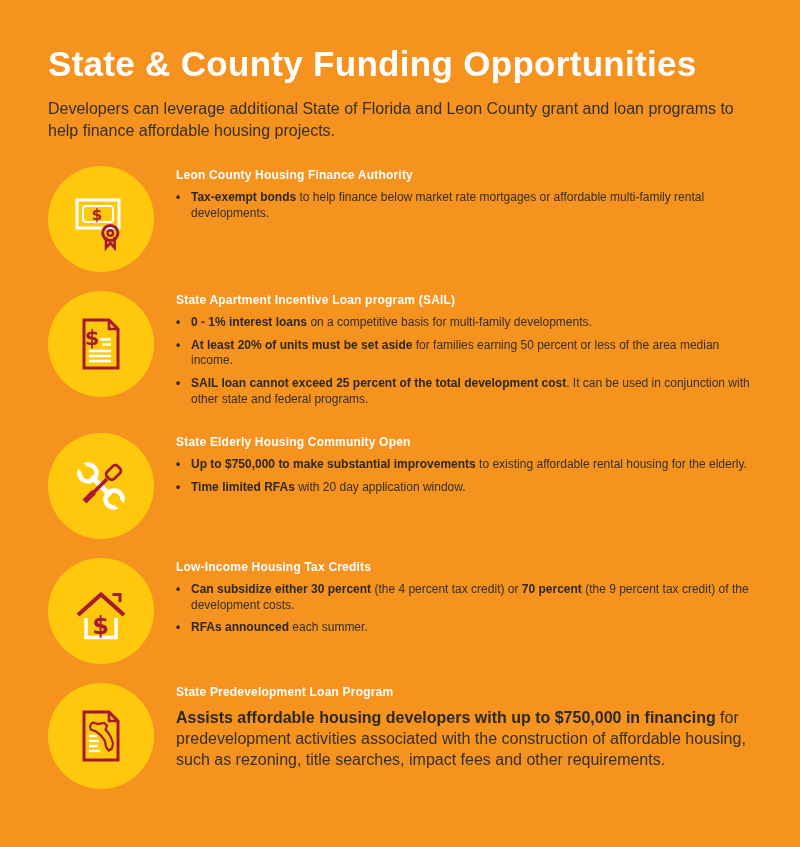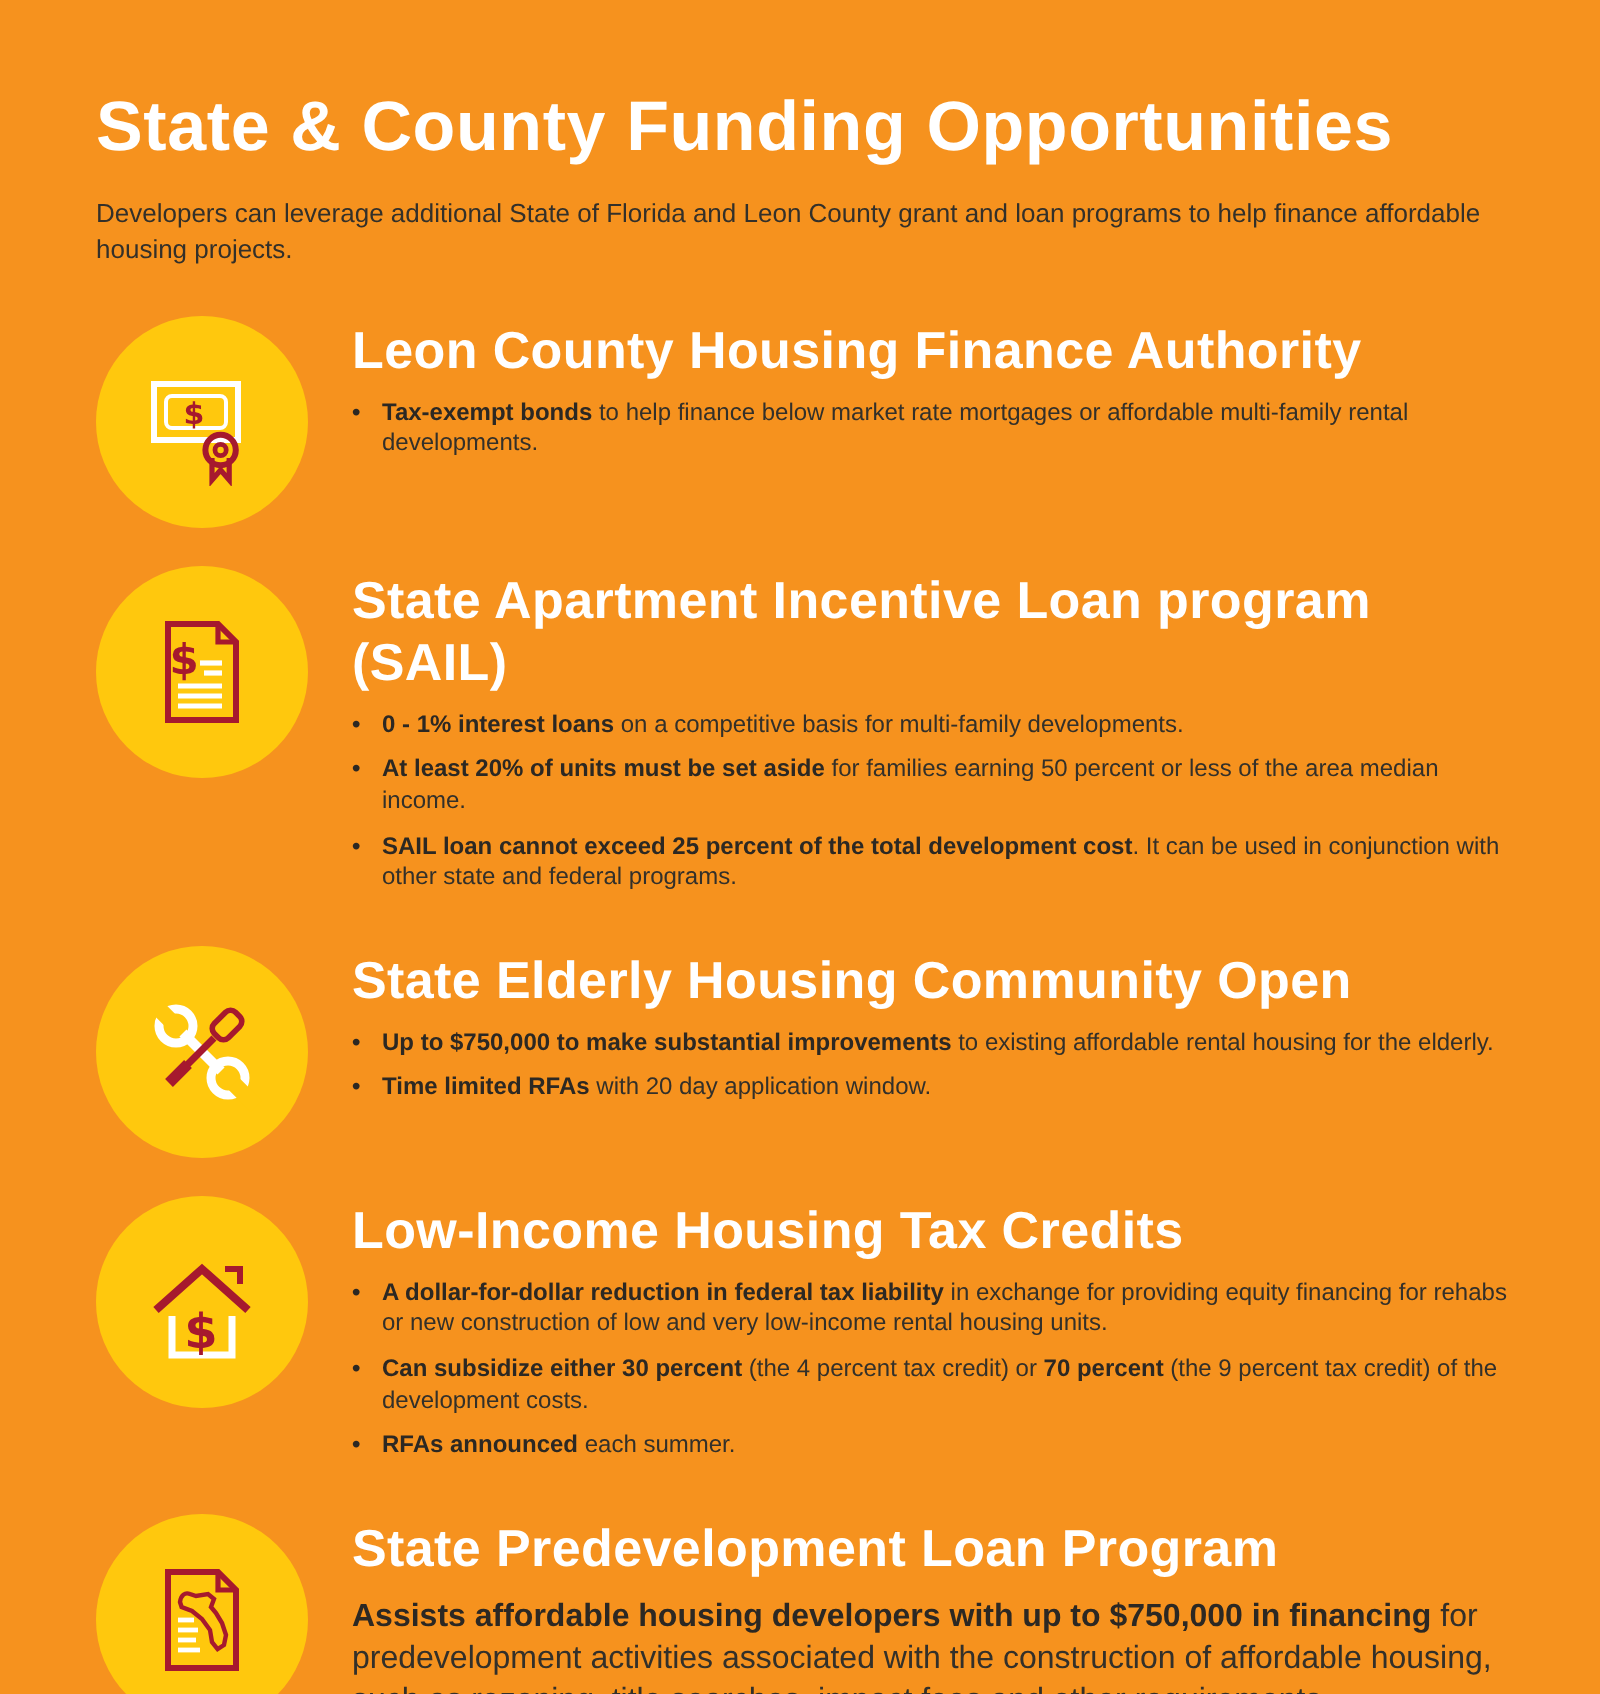--- a/index.html
+++ b/index.html
@@ -19,33 +19,33 @@
     color:var(--text);
   }
   .page{padding:32px 44px 0 48px;}
   .page-title{
     margin:12px 0 14px 0;
     font-size:35px;font-weight:bold;letter-spacing:.3px;
     color:var(--heading);white-space:nowrap;
   }
   .page-subtitle{
     margin:0 0 24px 0;
-    font-size:13px;line-height:1.38;max-width:708px;
+    font-size:16px;line-height:1.38;max-width:708px;
     color:var(--text);
   }
   .section{display:flex;align-items:flex-start;margin-bottom:19px;}
   .icon-circle{
     flex:none;width:106px;height:106px;border-radius:50%;
     background:var(--circle);
     display:flex;align-items:center;justify-content:center;
   }
   .section-content{margin-left:22px;max-width:592px;padding-top:2px;}
   .section-heading{
     margin:0 0 8px 0;
-    font-size:26px;font-weight:bold;color:var(--heading);letter-spacing:.2px;
+    font-size:12px;font-weight:bold;color:var(--heading);letter-spacing:.2px;
   }
   ul.bullets{list-style:none;margin:0;padding:0;}
   ul.bullets li{
     position:relative;padding-left:15px;margin-bottom:7px;
     font-size:12px;line-height:1.3;color:var(--text);
   }
   ul.bullets li::before{
     content:"\2022";position:absolute;left:0;top:0;
     color:var(--bold-text);font-weight:bold;
   }
@@ -134,21 +134,20 @@
       <svg width="64" height="64" viewBox="0 0 64 64">
         <path class="sr" d="M9,36 L32,15.5 L55,36" stroke-width="4"></path>
         <path class="sr" d="M43.5,15.5 H51 V23" stroke-width="3"></path>
         <path class="sw" d="M17,39 V58.5 H47 V39" stroke-width="3.5"></path>
         <text class="fr" x="31.5" y="55" font-size="24" text-anchor="middle">$</text>
       </svg>
     </div>
     <div class="section-content">
       <h2 class="section-heading">Low-Income Housing Tax Credits</h2>
       <ul class="bullets">
-        <li><span class="b">A dollar-for-dollar reduction in federal tax liability</span><span> in exchange for providing equity financing for rehabs or new construction of low and very low-income rental housing units.</span></li>
         <li><span class="b">Can subsidize either 30 percent</span><span> (the 4 percent tax credit) or </span><span class="b">70 percent</span><span> (the 9 percent tax credit) of the development costs.</span></li>
         <li><span class="b">RFAs announced</span><span> each summer.</span></li>
       </ul>
     </div>
   </div>
 
   <div class="section">
     <div class="icon-circle">
       <svg width="64" height="64" viewBox="0 0 64 64">
         <path class="sr" d="M15,8 H40 L49,17 V56 H15 Z" stroke-width="3"></path>

